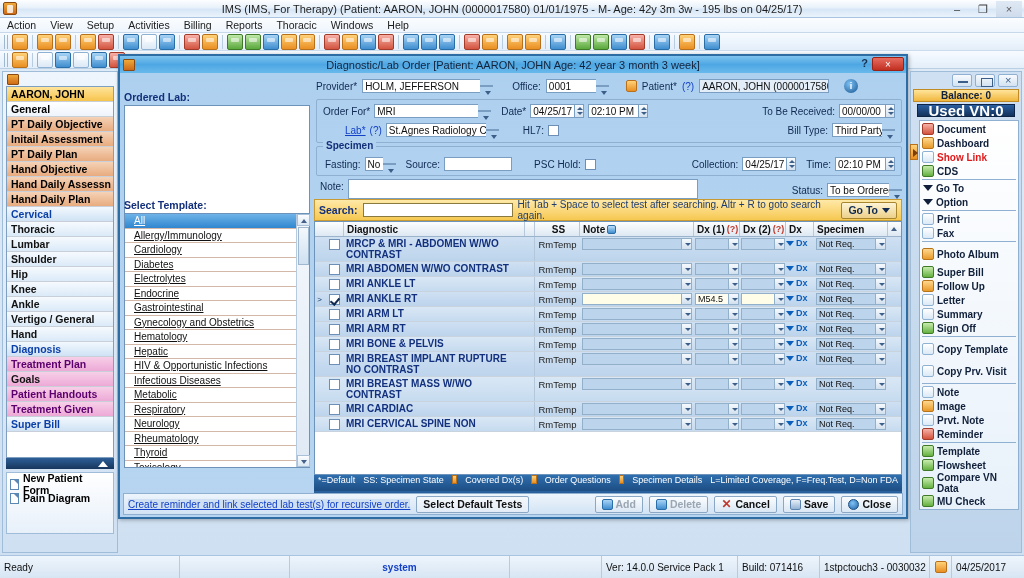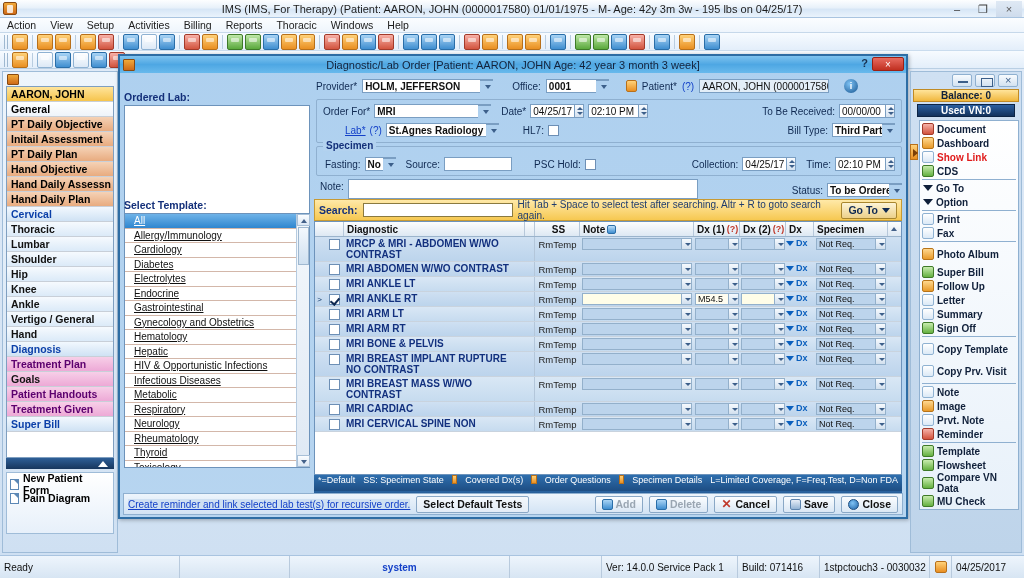--- a/index.html
+++ b/index.html
@@ -187,21 +187,21 @@
   .ordered-lab .box {
     margin-top:2px; height:118px; background:#fff; border:1px solid #6d93bb;
   }
 
   .inp {
     background:#fff; border:1px solid #7a9ec2; height:13px;
     font-size:10px; color:#101010; padding:0 2px; line-height:12px;
     display:inline-block; overflow:hidden; white-space:nowrap;
   }
   .inp.ro { background:#e3eef8; }
-  .combo { display:inline-flex; align-items:flex-start; height:14px;font-weight:bold; }
+  .combo { display:inline-flex; align-items:center; height:14px; }
   .combo .txt {
     background:#fff; border:1px solid #7a9ec2; border-right:0; height:14px;
     font-size:10px; padding:0 2px; line-height:13px; overflow:hidden; white-space:nowrap;
     color:#101010;
   }
   .combo .arw {
     width:13px; background:linear-gradient(180deg,#f8fbfe,#d4e2f0);
     border:1px solid #7a9ec2; position:relative; flex:none;
   }
   .combo .arw::after {
@@ -377,21 +377,21 @@
   .rb-wb.b::after{content:"";position:absolute;left:5px;top:3px;width:10px;height:7px;border:1px solid #3c5f8a;}
   .rb-wb.c::after{content:"\00D7";position:absolute;left:6px;top:-1px;font-size:11px;color:#3c5f8a;}
   .balance {
     margin: 2px 2px 0 2px; height:13px; line-height:12px; text-align:center;
     background: linear-gradient(180deg,#ffe49b,#f0b73d);
     border:1px solid #c08a24; font-size:10px; font-weight:bold; color:#10203a;
   }
   .usedvn {
     margin: 2px 6px 0 6px; height:13px; line-height:12px; text-align:center;
     background: linear-gradient(180deg,#2a5fa0,#13325c);
-    border:1px solid #0d2444; font-size:10px; font-weight:bold; color:#fff;
+    border:1px solid #0d2444; font-size:15px; font-weight:bold; color:#fff;
   }
   .rb-list {
     margin: 3px 2px 0 8px; background: linear-gradient(180deg,#ffffff,#e8f1fa);
     border:1px solid #8fb0d0; padding:1px 0;
   }
   .rb-item {
     display:flex; align-items:center; gap:3px; padding:0 2px;
     min-height:14px; font-size:10px; font-weight:bold; color:#10203a;
     line-height:11px;
   }

